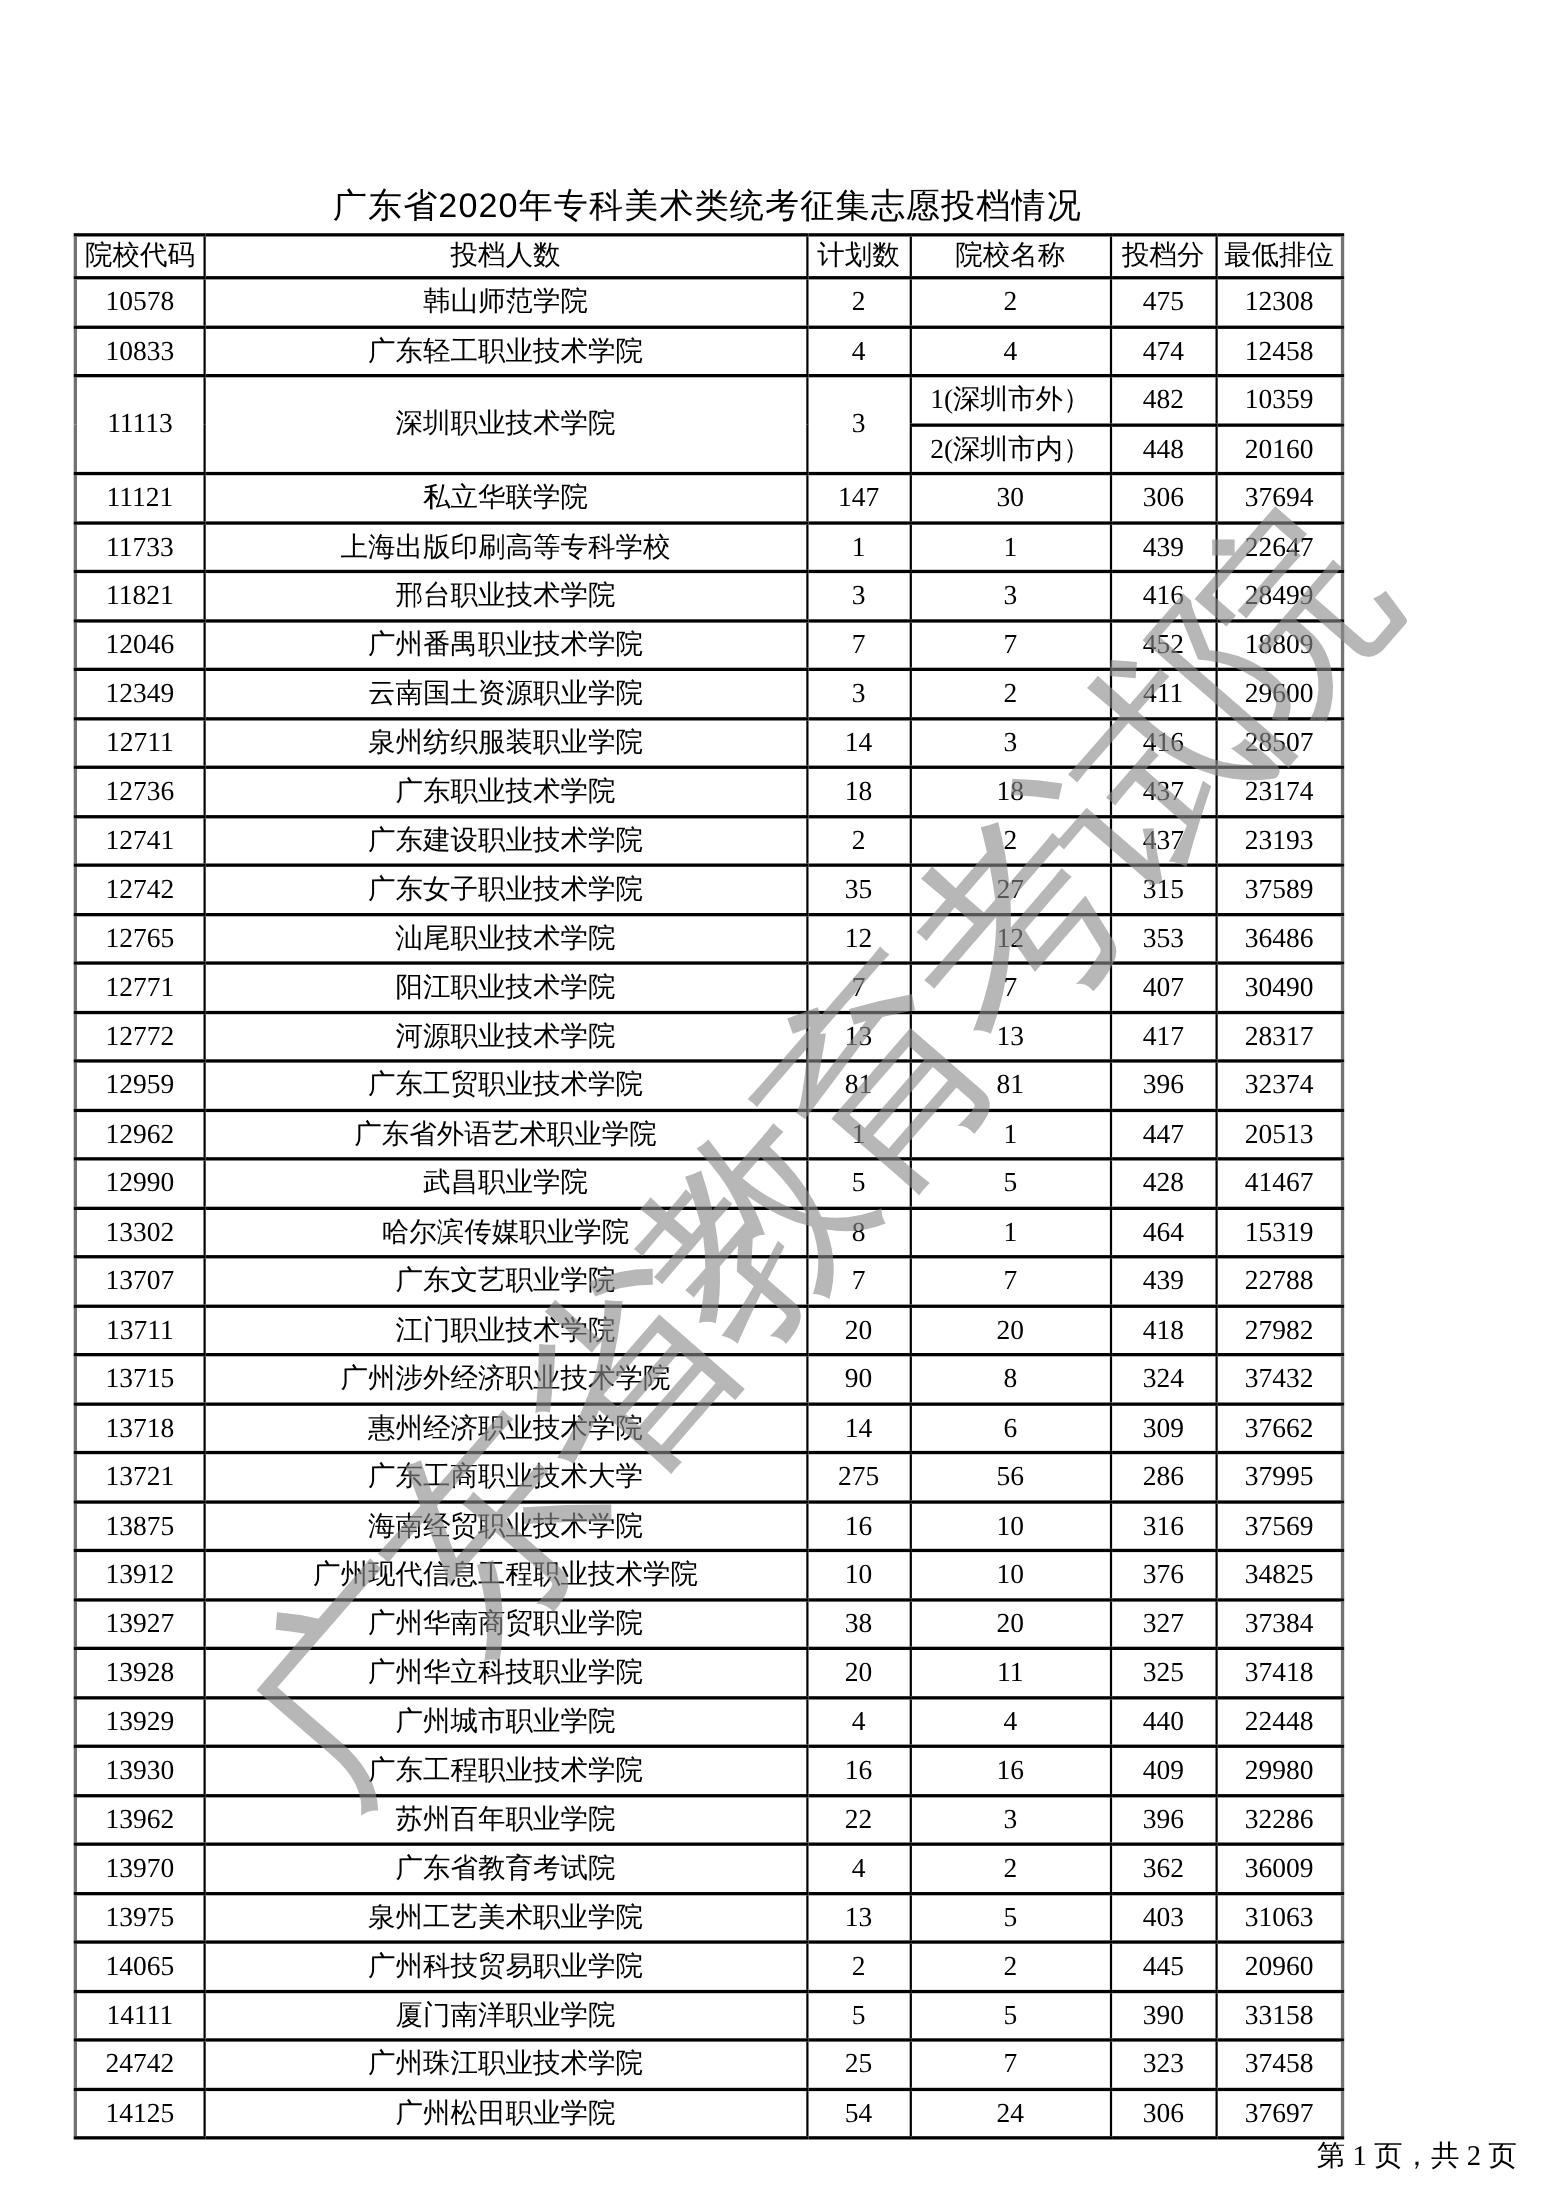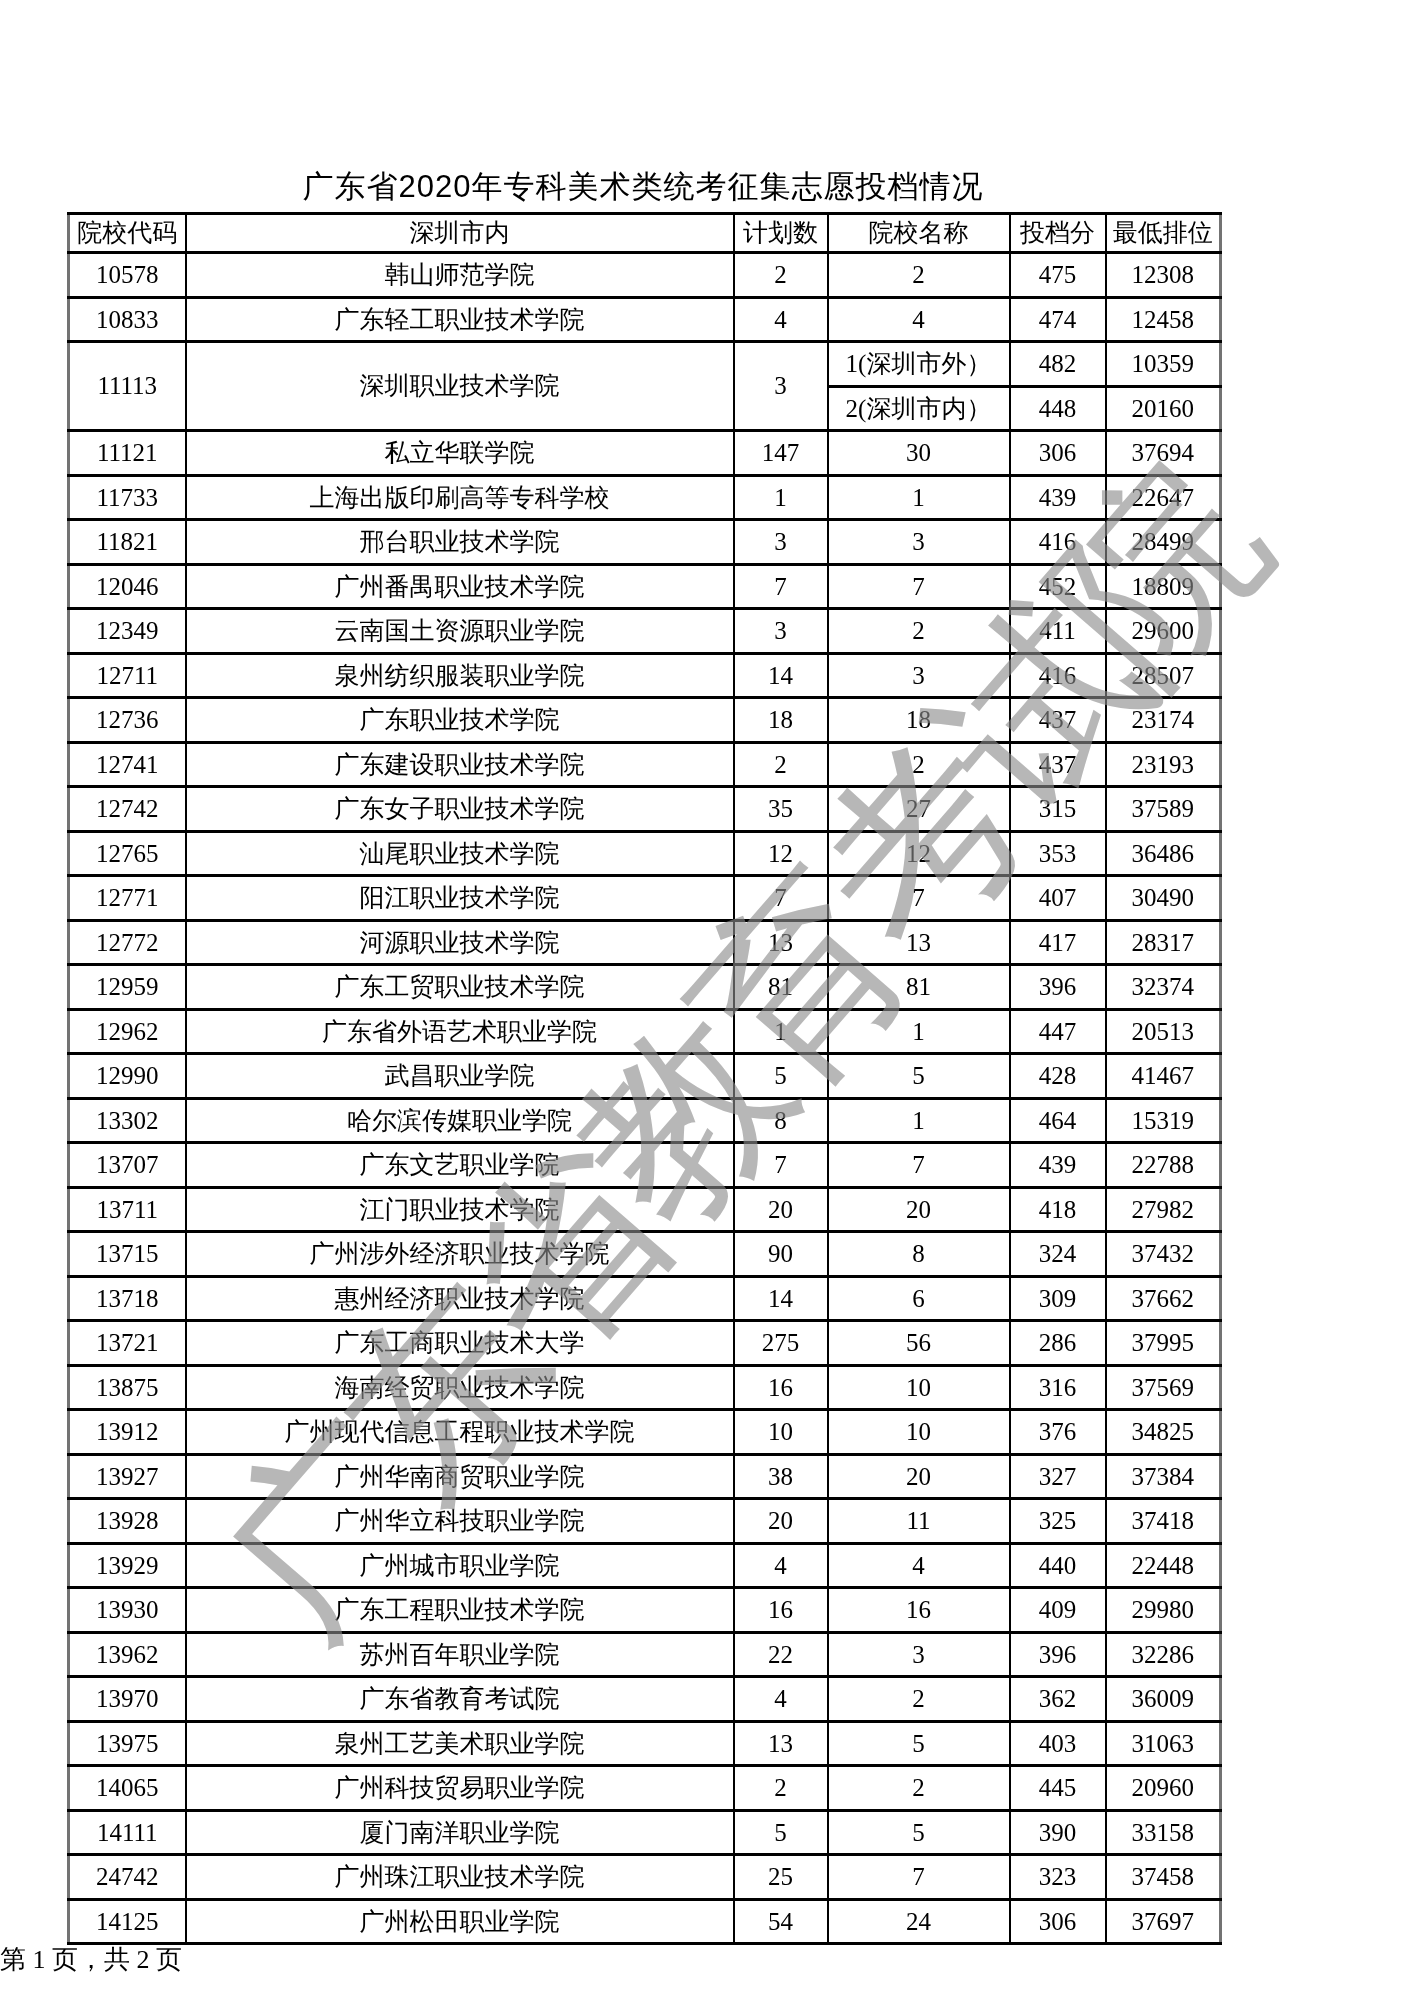--- a/index.html
+++ b/index.html
@@ -65,42 +65,42 @@
     white-space: nowrap;
     z-index: 10;
     pointer-events: none;
     font-family: "Liberation Serif", "DejaVu Serif", serif;
   }
   .page-footer {
     position: absolute;
     left: 0;
     top: 1942px;
     width: 1379px;
-    text-align: left;
+    text-align: right;
     font-size: 26px;
   }
 </style>
 </head>
 <body>
 
 <div class="doc-title">广东省2020年专科美术类统考征集志愿投档情况</div>
 
 <table class="score-table">
   <colgroup>
     <col style="width:117px">
     <col style="width:548px">
     <col style="width:94px">
     <col style="width:182px">
     <col style="width:96px">
     <col style="width:115px">
   </colgroup>
   <thead>
     <tr>
       <th>院校代码</th>
-      <th>深圳市内</th>
+      <th>投档人数</th>
       <th>计划数</th>
       <th>院校名称</th>
       <th>投档分</th>
       <th>最低排位</th>
     </tr>
   </thead>
   <tbody id="table-body">
   <tr>
         <td>10578</td>
         <td>韩山师范学院</td>

